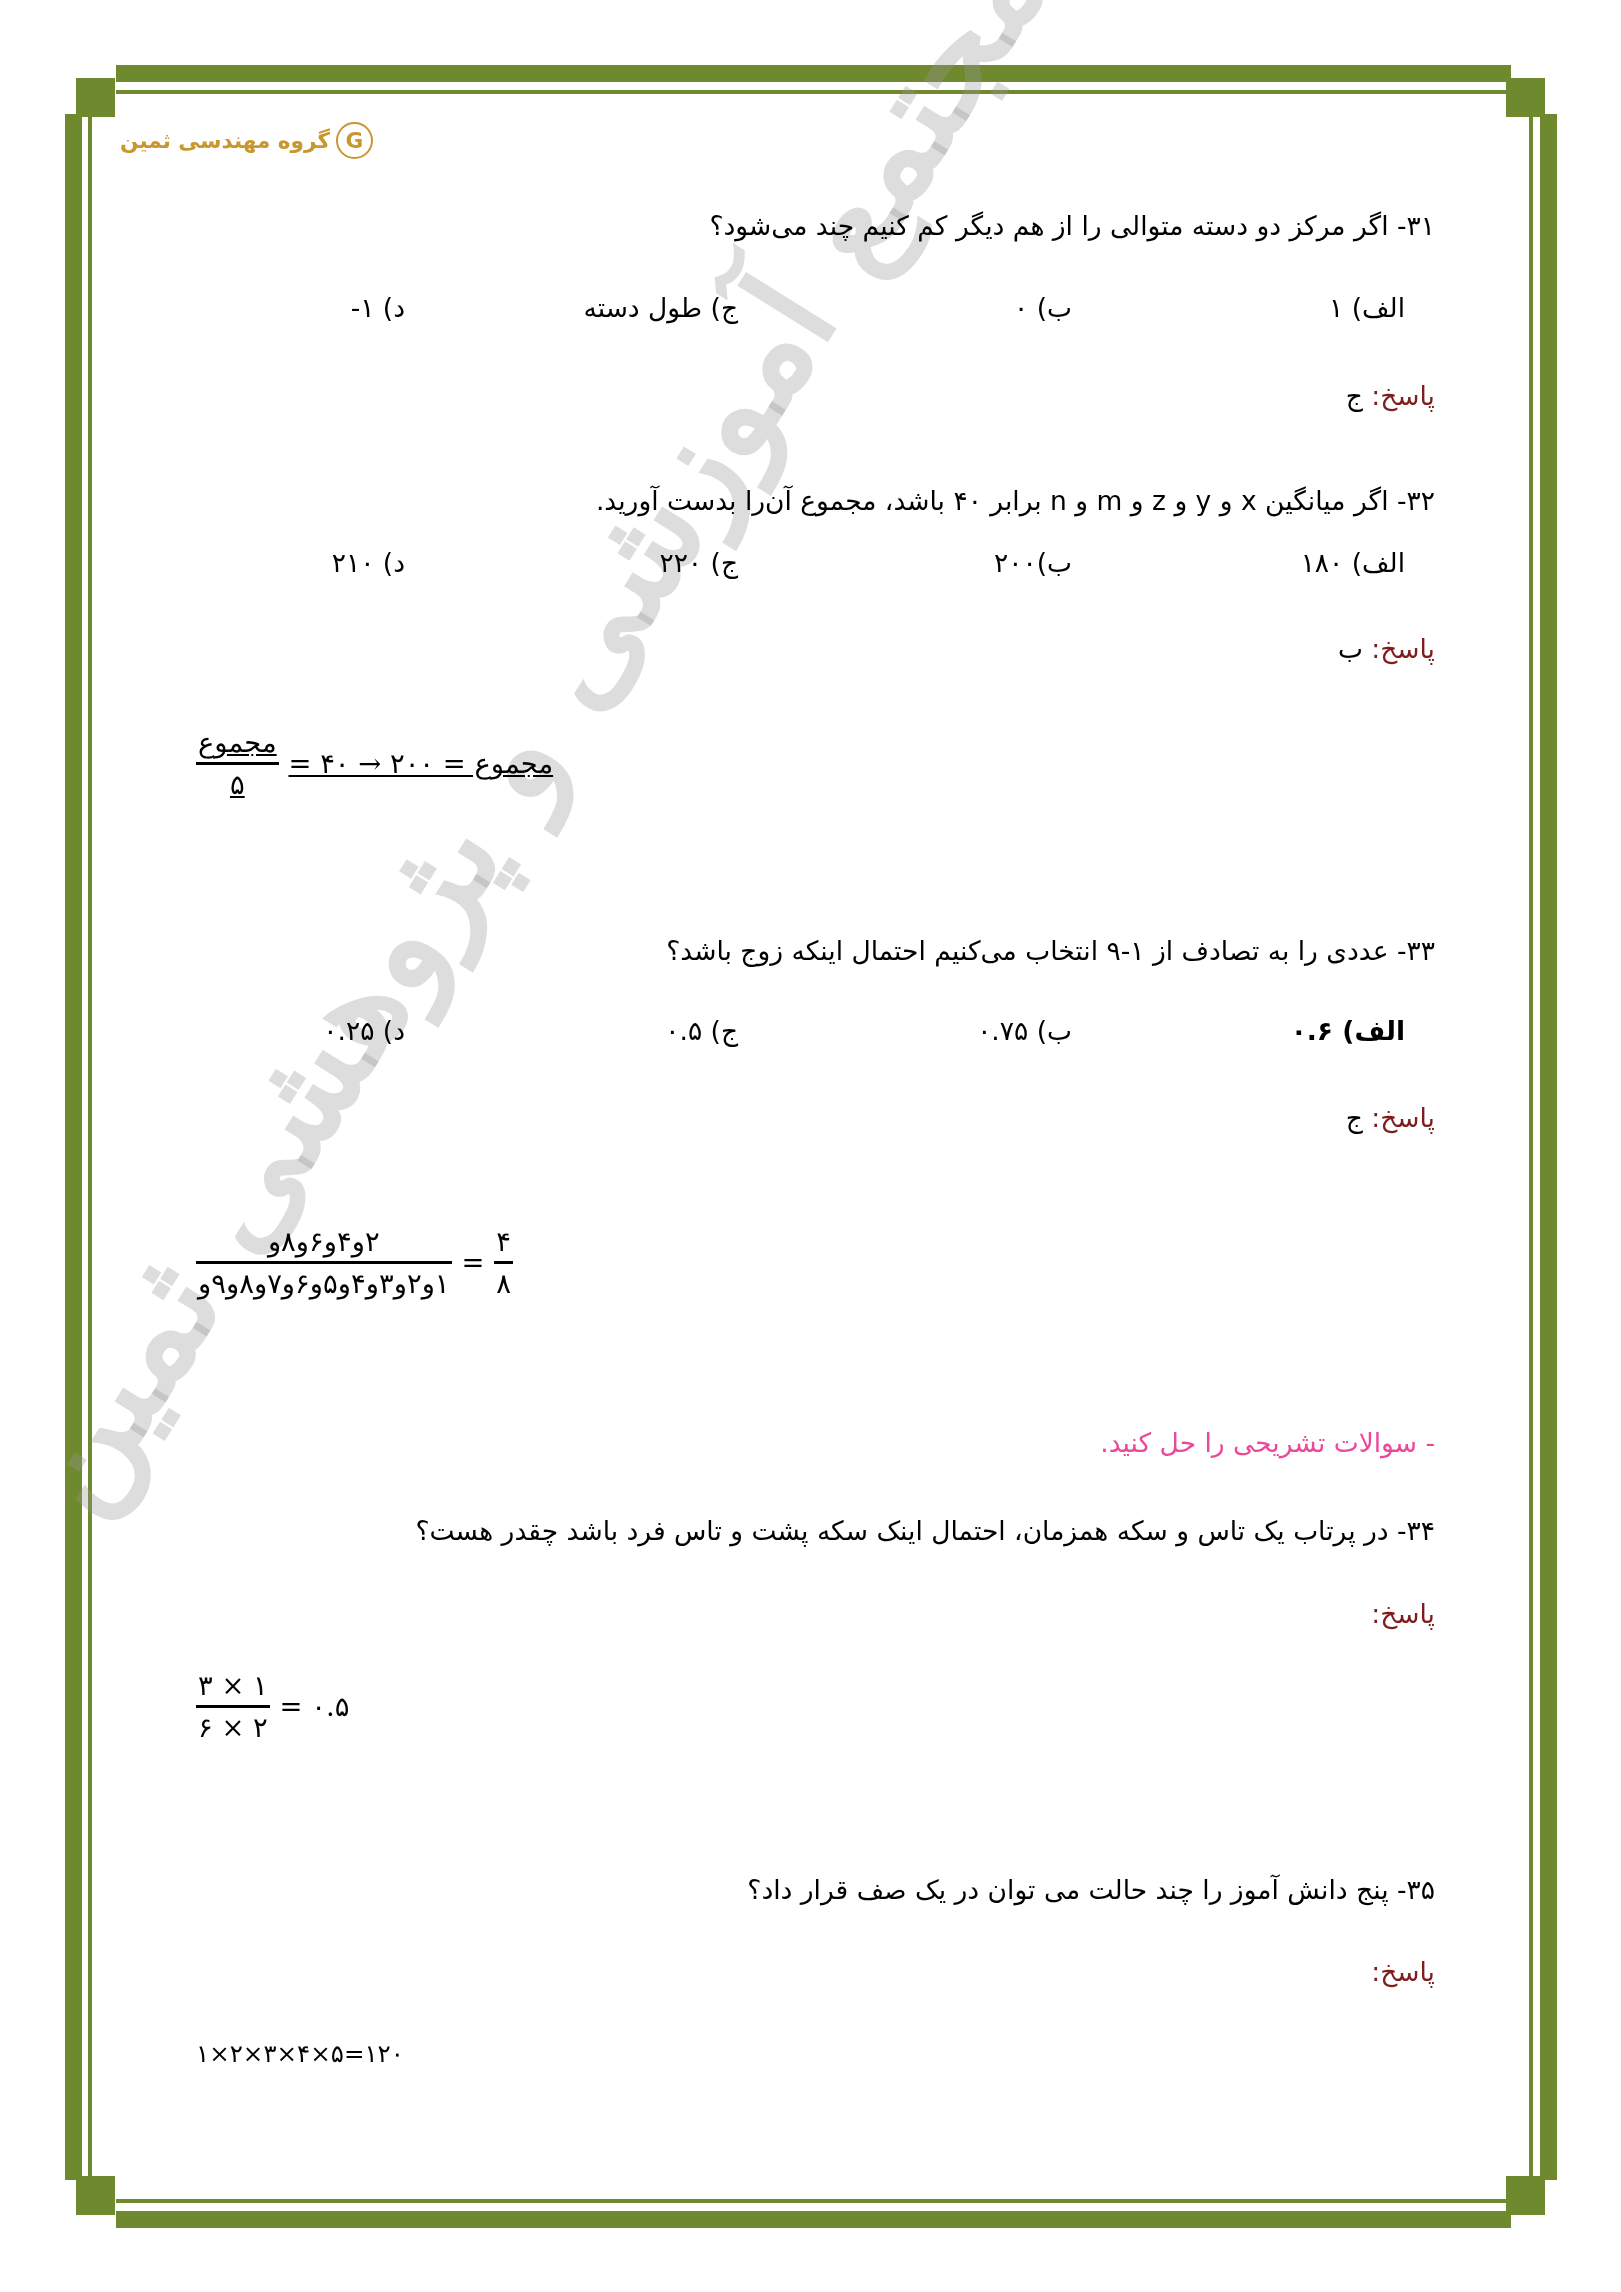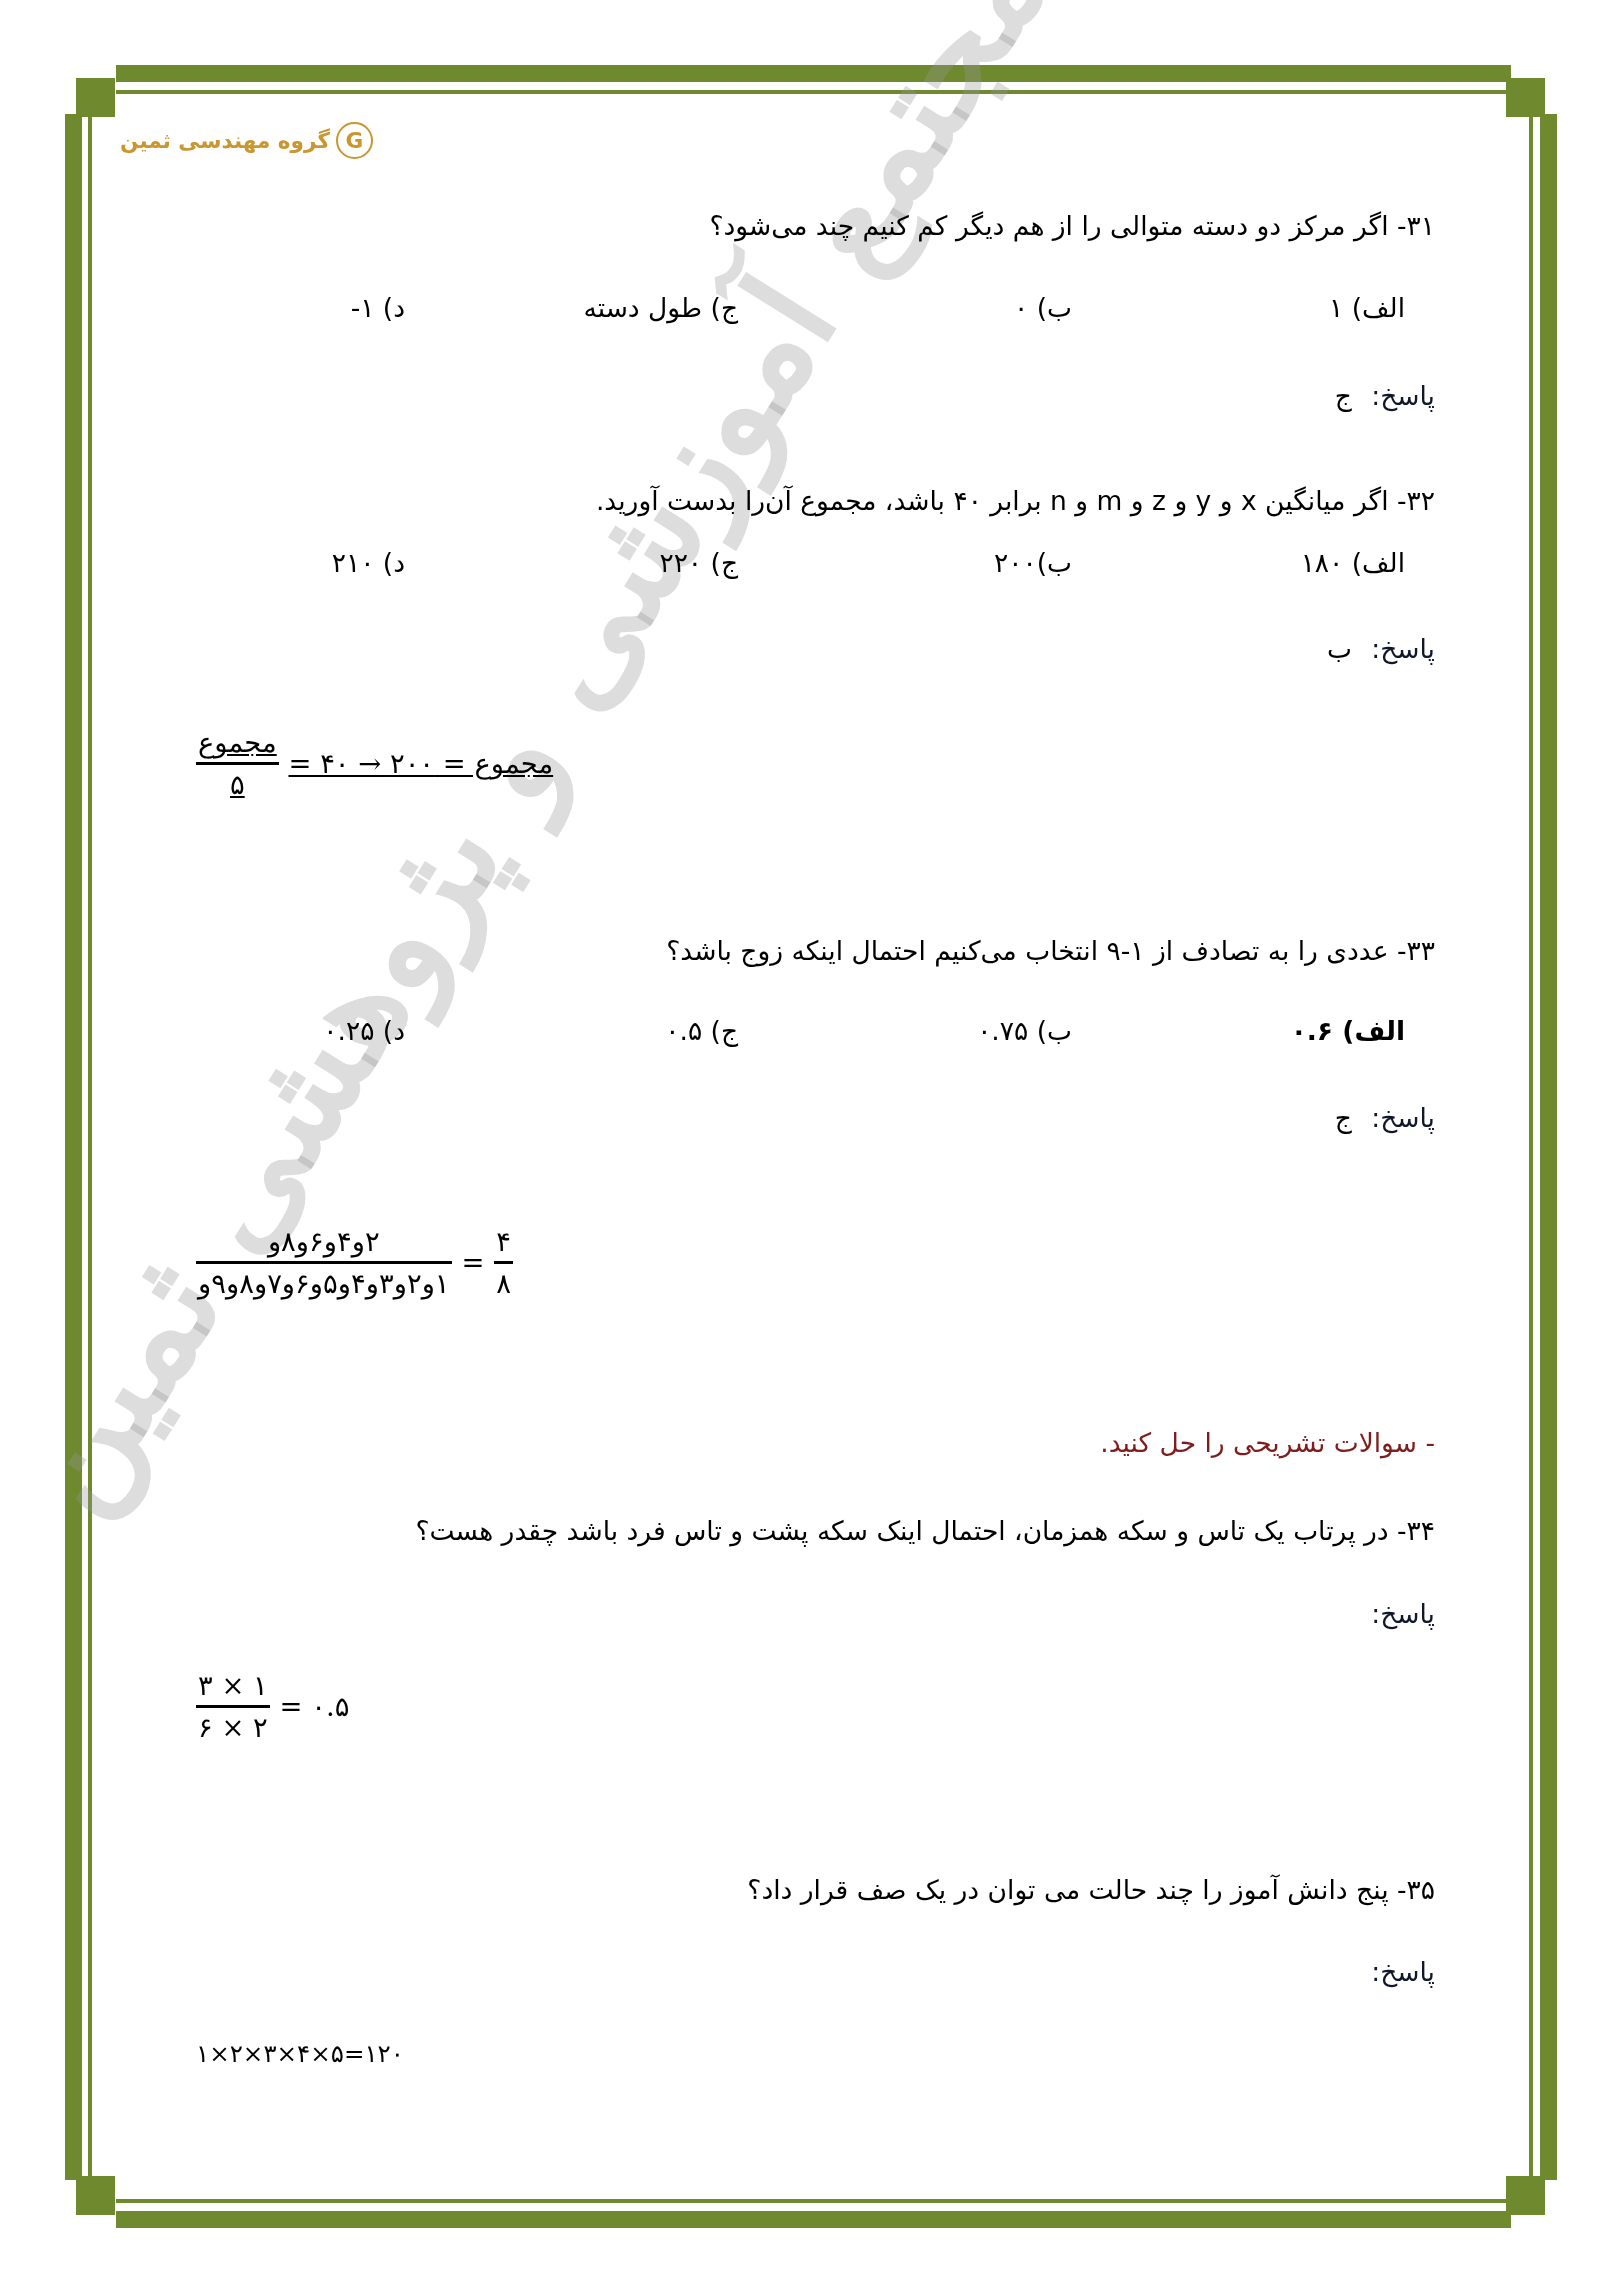--- a/index.html
+++ b/index.html
@@ -27,22 +27,22 @@
                font-weight: bold; color: rgba(150,150,150,0.32);
                direction: rtl; white-space: nowrap; pointer-events: none; }
 
   
   .rtl { direction: rtl; position: absolute; right: 186px; left: 186px; }
   .q { font-size: 26.5px; line-height: 39px; font-family: "DejaVu Sans", sans-serif; }
   .opts { position: absolute; left: 186px; right: 216px; height: 39px;
           direction: rtl; font-size: 26.5px; }
   .opt { position: absolute; top: 0; white-space: nowrap; }
   .answer { font-size: 26.5px; }
-  .answer .lbl { color: #0f172a; margin-left: 11px; }
-  .section-title { color: #7f1d1d; font-size: 26.5px; }
+  .answer .lbl { color: #7f1d1d; }
+  .section-title { color: #ec4899; font-size: 26.5px; }
 
   .math { position: absolute; direction: ltr; font-family: "DejaVu Serif", serif;
           font-size: 27.4px; display: flex; align-items: center; }
   .frac { display: inline-flex; flex-direction: column; align-items: center;
           margin-right: 9.8px; }
   .frac .num, .frac .den { padding: 0 2px; line-height: 39px; white-space: nowrap; direction: rtl; }
   .frac .bar { height: 2.9px; background: #000; align-self: stretch; }
   .math .rest { white-space: nowrap; }
 </style>
 </head>

